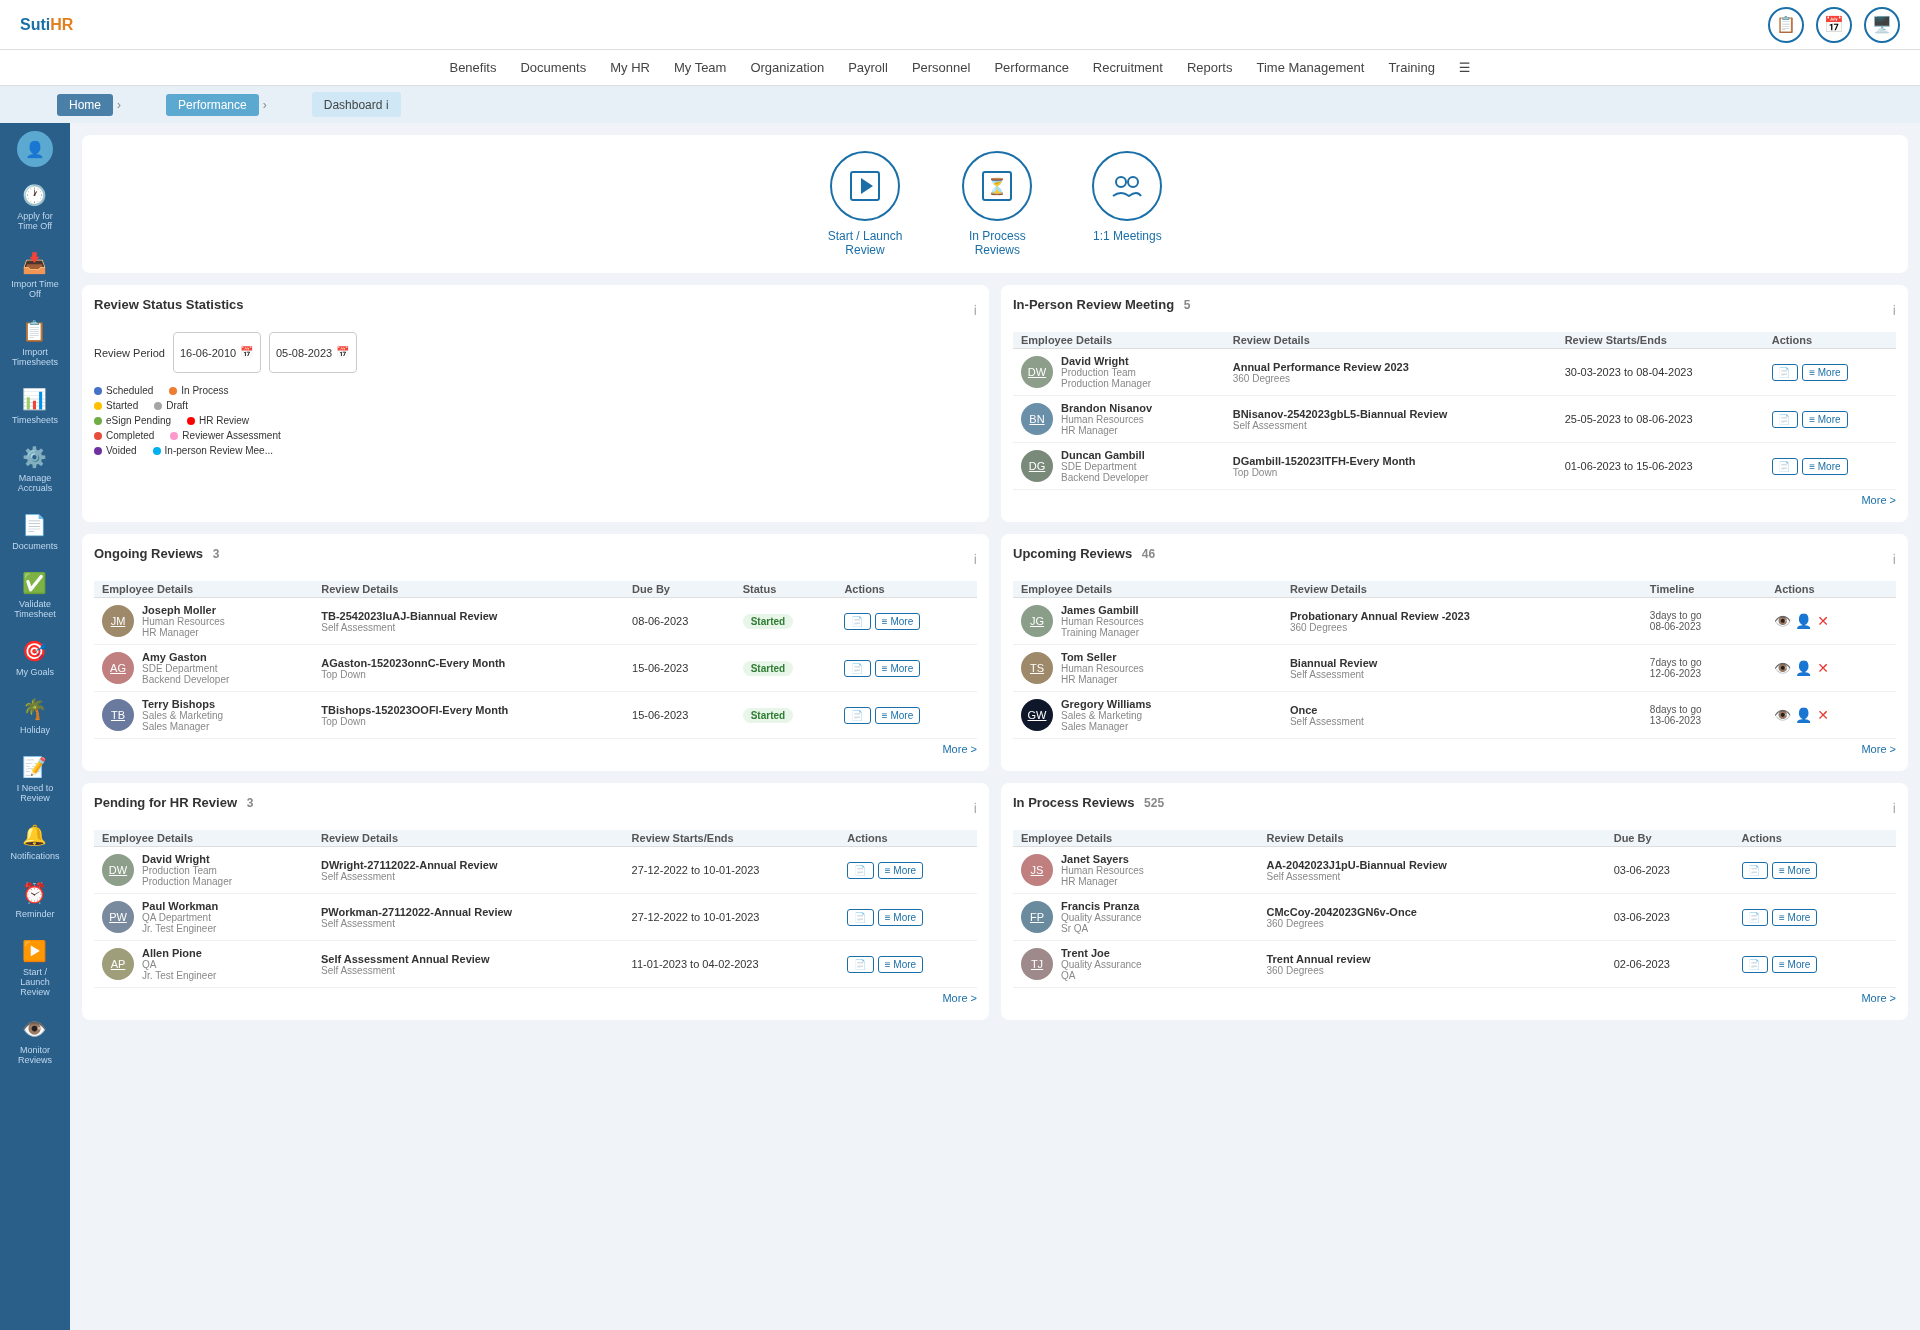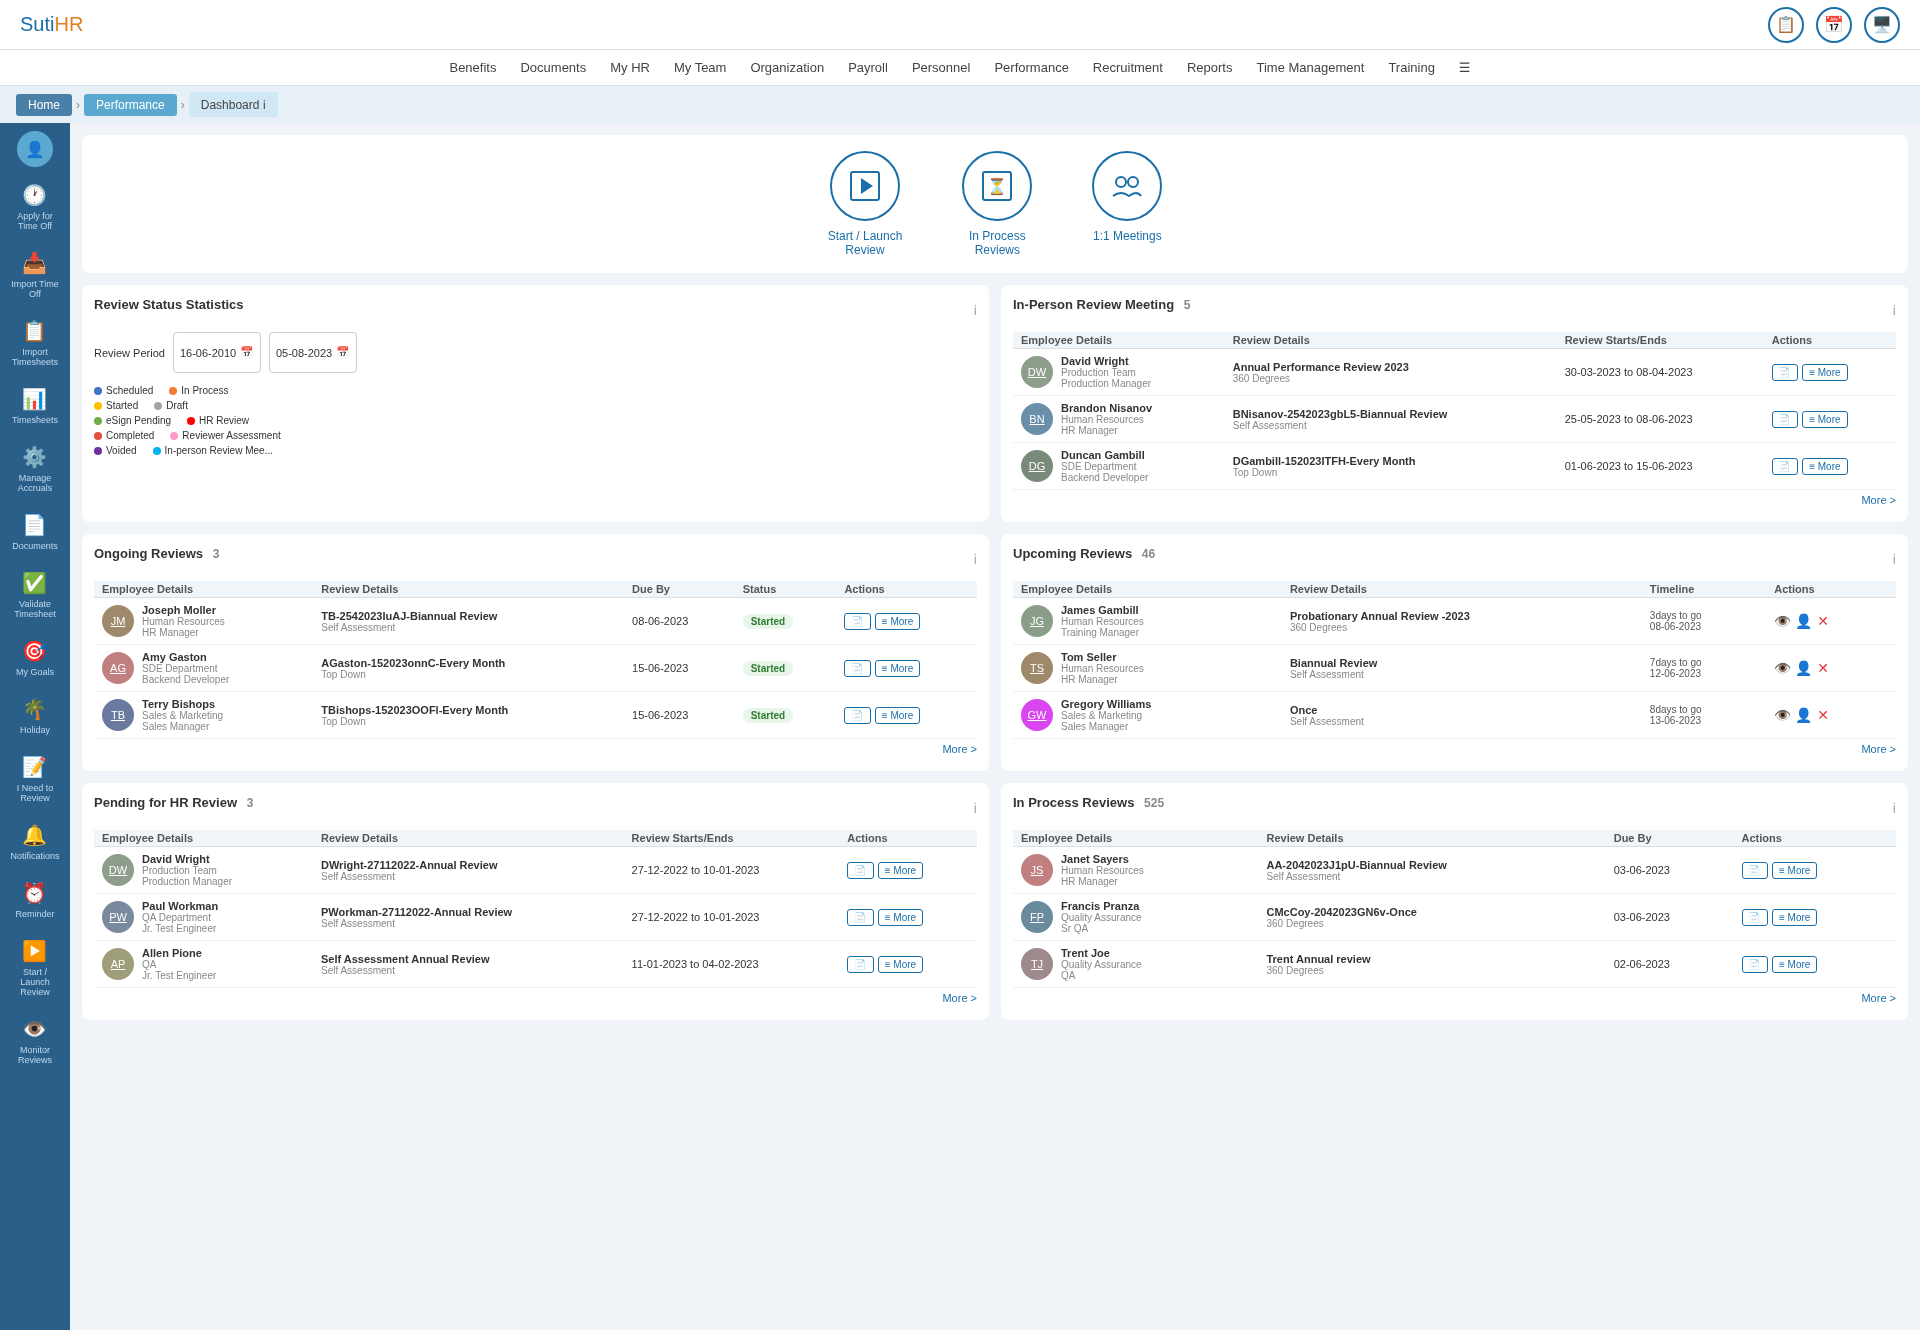--- a/index.html
+++ b/index.html
@@ -1,31 +1,31 @@
 <!DOCTYPE html>
 <html><head>
   <meta charset="utf-8">
   <style>
     * { box-sizing: border-box; margin: 0; padding: 0; }
     body { font-family: Arial, sans-serif; font-size: 12px; background: #f0f4f8; color: #333; }
 
     
     .top-bar { background: #fff; display: flex; align-items: center; padding: 8px 20px; border-bottom: 1px solid #ddd; height: 50px; }
-    .logo { font-size: 20px; font-weight: normal; color: #1a6fa8; margin-right: auto; }
+    .logo { font-size: 16px; font-weight: bold; color: #1a6fa8; margin-right: auto; }
     .logo span { color: #333; }
     .top-icons { display: flex; gap: 12px; }
     .top-icon-btn { width: 36px; height: 36px; border-radius: 50%; border: 2px solid #1a6fa8; display: flex; align-items: center; justify-content: center; cursor: pointer; color: #1a6fa8; font-size: 16px; }
 
     
     .nav-bar { background: #fff; display: flex; align-items: center; justify-content: center; gap: 24px; padding: 10px 20px; border-bottom: 1px solid #ddd; font-size: 13px; color: #444; }
     .nav-item { cursor: pointer; white-space: nowrap; }
 
     
     .breadcrumb-bar { background: #e8f0f7; display: flex; align-items: center; padding: 6px 16px; gap: 2px; font-size: 12px; }
-    .breadcrumb-item { padding: 4px 12px; border-radius: 3px; cursor: pointer; }
+    .breadcrumb-item { padding: 4px 12px; border-radius: 3px; cursor: pointer; margin-left: 41px; }
     .breadcrumb-home { background: #4a7fa8; color: #fff; }
     .breadcrumb-perf { background: #5ba8d0; color: #fff; }
     .breadcrumb-dash { background: #d0e8f5; color: #444; }
 
     
     .app-layout { display: flex; height: calc(100vh - 110px); overflow: hidden; }
 
     
     .sidebar { width: 70px; background: #2a5f8a; display: flex; flex-direction: column; align-items: center; padding: 8px 0; gap: 4px; overflow-y: auto; flex-shrink: 0; }
     .sidebar-item { display: flex; flex-direction: column; align-items: center; padding: 8px 4px; cursor: pointer; color: #c0d8ee; font-size: 9px; text-align: center; border-radius: 6px; width: 64px; gap: 4px; }
@@ -555,21 +555,21 @@
                   <div class="action-btns">
                     <span class="upcoming-icon">👁️</span>
                     <span class="upcoming-icon">👤</span>
                     <span class="upcoming-icon red">✕</span>
                   </div>
                 </td>
   </tr>
               <tr>
     <td>
                   <div class="employee-cell">
-                    <div class="emp-avatar" style="background:#d946ef">GW</div>
+                    <div class="emp-avatar" style="background:#0f172a">GW</div>
                     <div>
                       <div class="emp-name">Gregory Williams</div>
                       <div class="emp-dept">Sales &amp; Marketing</div>
                       <div class="emp-role">Sales Manager</div>
                     </div>
                   </div>
                 </td>
     <td>
                   <div class="emp-name">Once</div>
                   <div class="emp-dept">Self Assessment</div>

